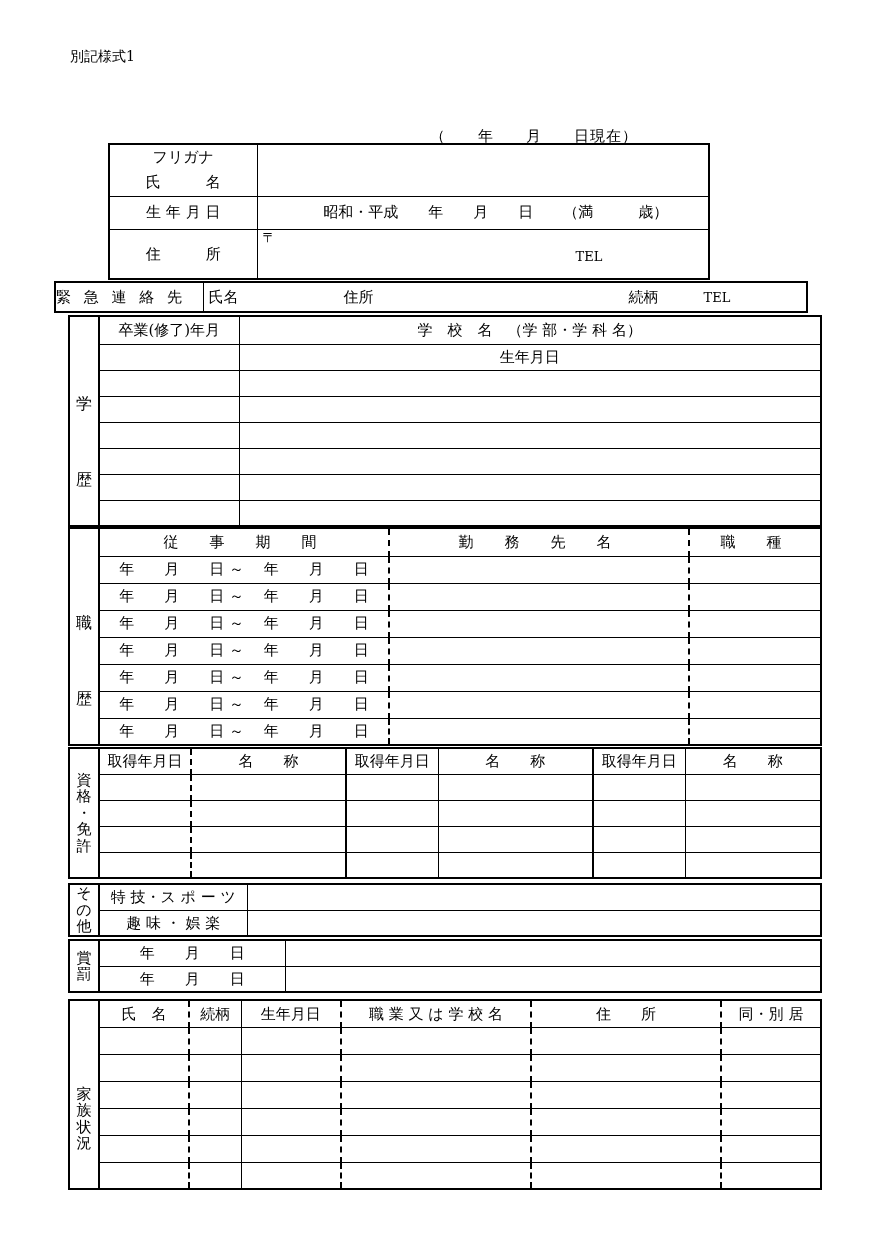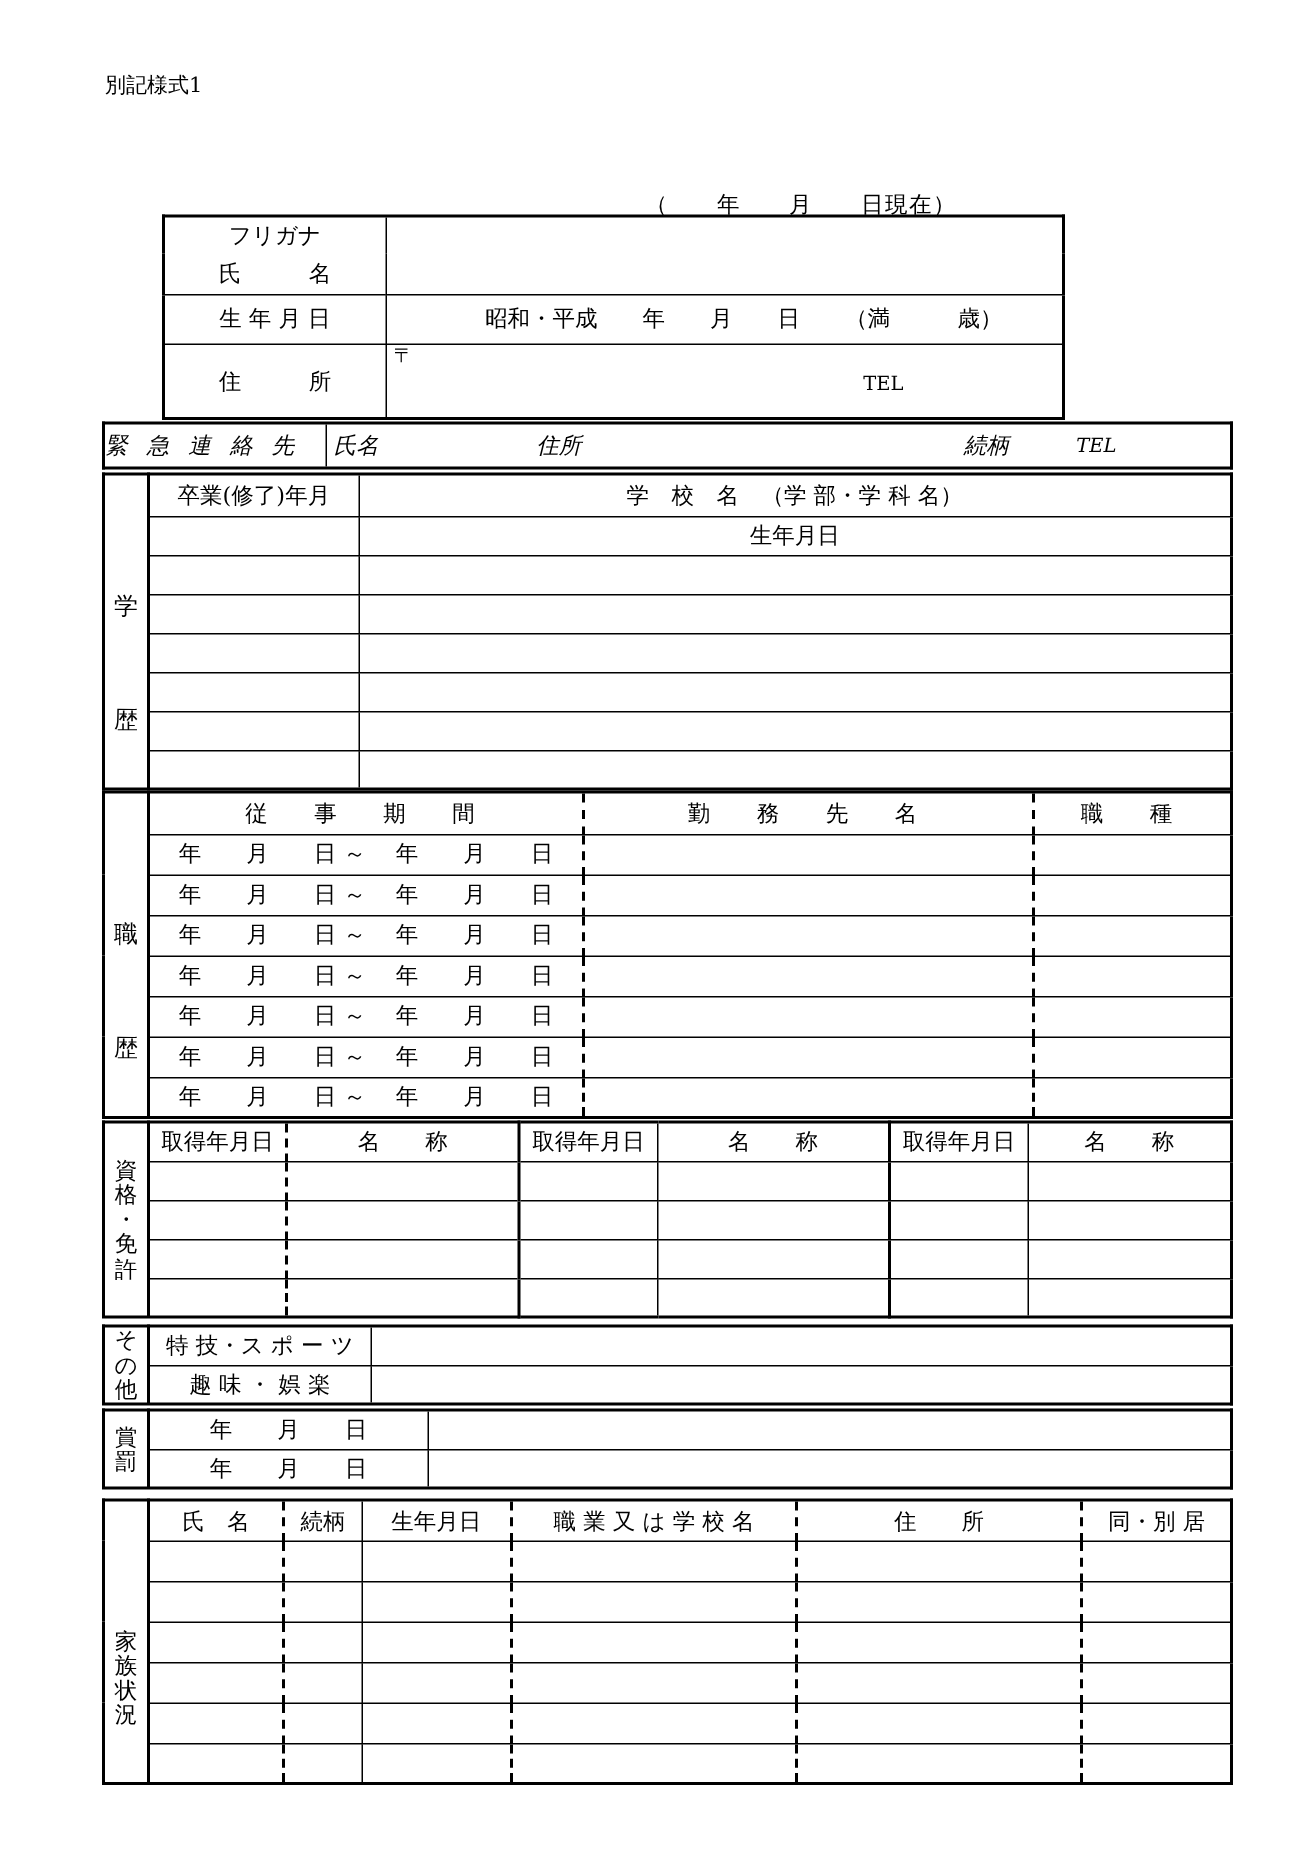--- a/index.html
+++ b/index.html
@@ -96,21 +96,21 @@
     letter-spacing: 0;
   }
   .vlabel span { display: block; }
   .spread1 { letter-spacing: 8px; padding-left: 8px; }
   .spread-sm { letter-spacing: 4px; padding-left: 4px; }
 
   .nowrap { white-space: pre; }
 
   
   #tbl-personal { left: 68px; top: 143px; width: 600px; margin-left: 40px; }
-  #tbl-emerg    { left: 68px; top: 281px; width: 752px; font-style: italic; }
+  #tbl-emerg    { left: 54px; top: 281px; width: 752px; }
   #tbl-edu      { left: 68px; top: 315px; width: 752px; }
   #tbl-work     { left: 68px; top: 527px; width: 752px; }
   #tbl-qual     { left: 68px; top: 747px; width: 752px; }
   #tbl-other    { left: 68px; top: 883px; width: 752px; }
   #tbl-award    { left: 68px; top: 939px; width: 752px; }
   #tbl-family   { left: 68px; top: 999px; width: 752px; }
 
   .r-year { white-space: pre; font-size: 15px; }
 </style>
 </head>

